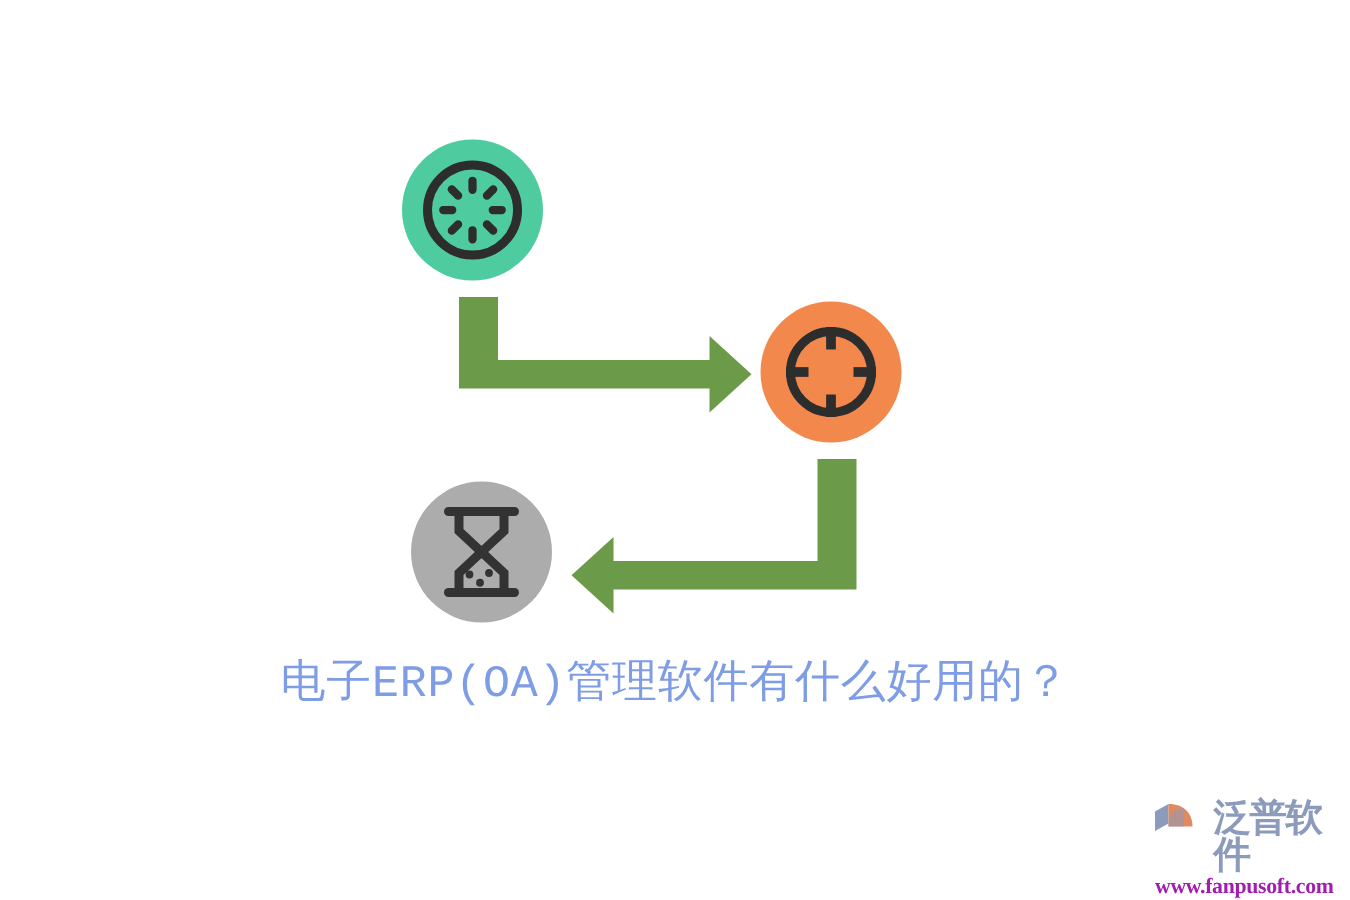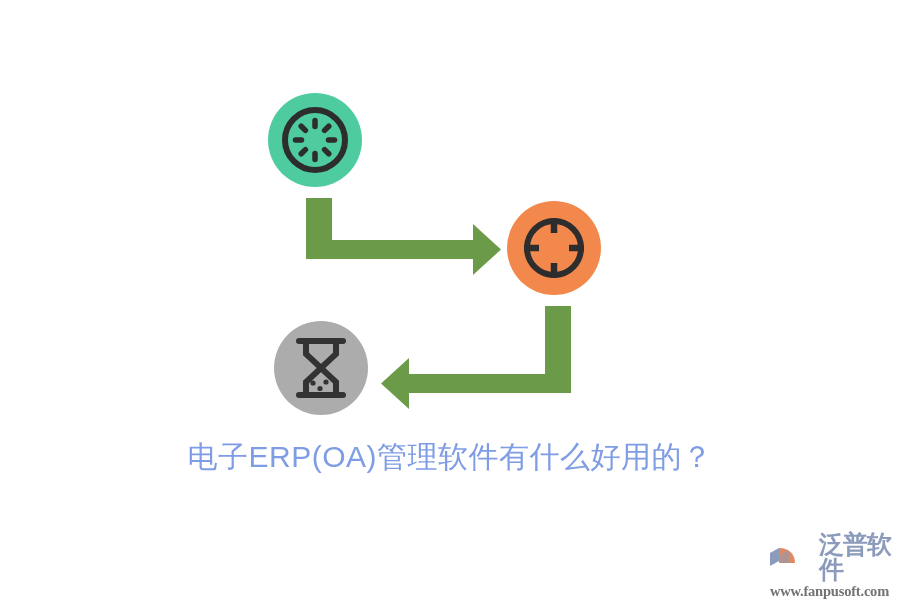--- a/index.html
+++ b/index.html
@@ -63,21 +63,21 @@
     pointer-events: none;
   }
 
   
   #caption {
     position: absolute;
     left: 0;
     top: 437px;
     width: 900px;
     text-align: center;
-    font-family: Liberation Sans, sans-serif;
+    font-family: Liberation Mono, monospace;
     font-size: 30px;
     line-height: 40px;
     color: #7E9DE4;
     letter-spacing: 0.5px;
     white-space: nowrap;
   }
   #caption .cap-line { display: block; }
 
   
   #watermark {
@@ -85,37 +85,36 @@
     left: 768px;
     top: 532px;
     width: 128px;
     height: 58px;
     display: flex;
     flex-direction: column;
     align-items: flex-start;
   }
   #wm-row {
     display: flex;
-    align-items: center;
-    gap: 21px;
+    gap: 11px;
   }
   #wm-mark { flex: none; }
   #wm-brand {
     font-family: "DejaVu Sans", sans-serif;
     font-size: 25px;
     font-weight: bold;
     color: #8C9BBC;
     line-height: 1;
     letter-spacing: -1px;
   }
   #wm-url {
     font-family: "Liberation Serif", serif;
     font-size: 14.5px;
     font-weight: bold;
-    color: #737373;
+    color: #a21caf;
     margin-top: 1px;
     margin-left: 2px;
     letter-spacing: -0.2px;
   }
 </style>
 </head>
 <body>
 
 <div id="canvas">
 

